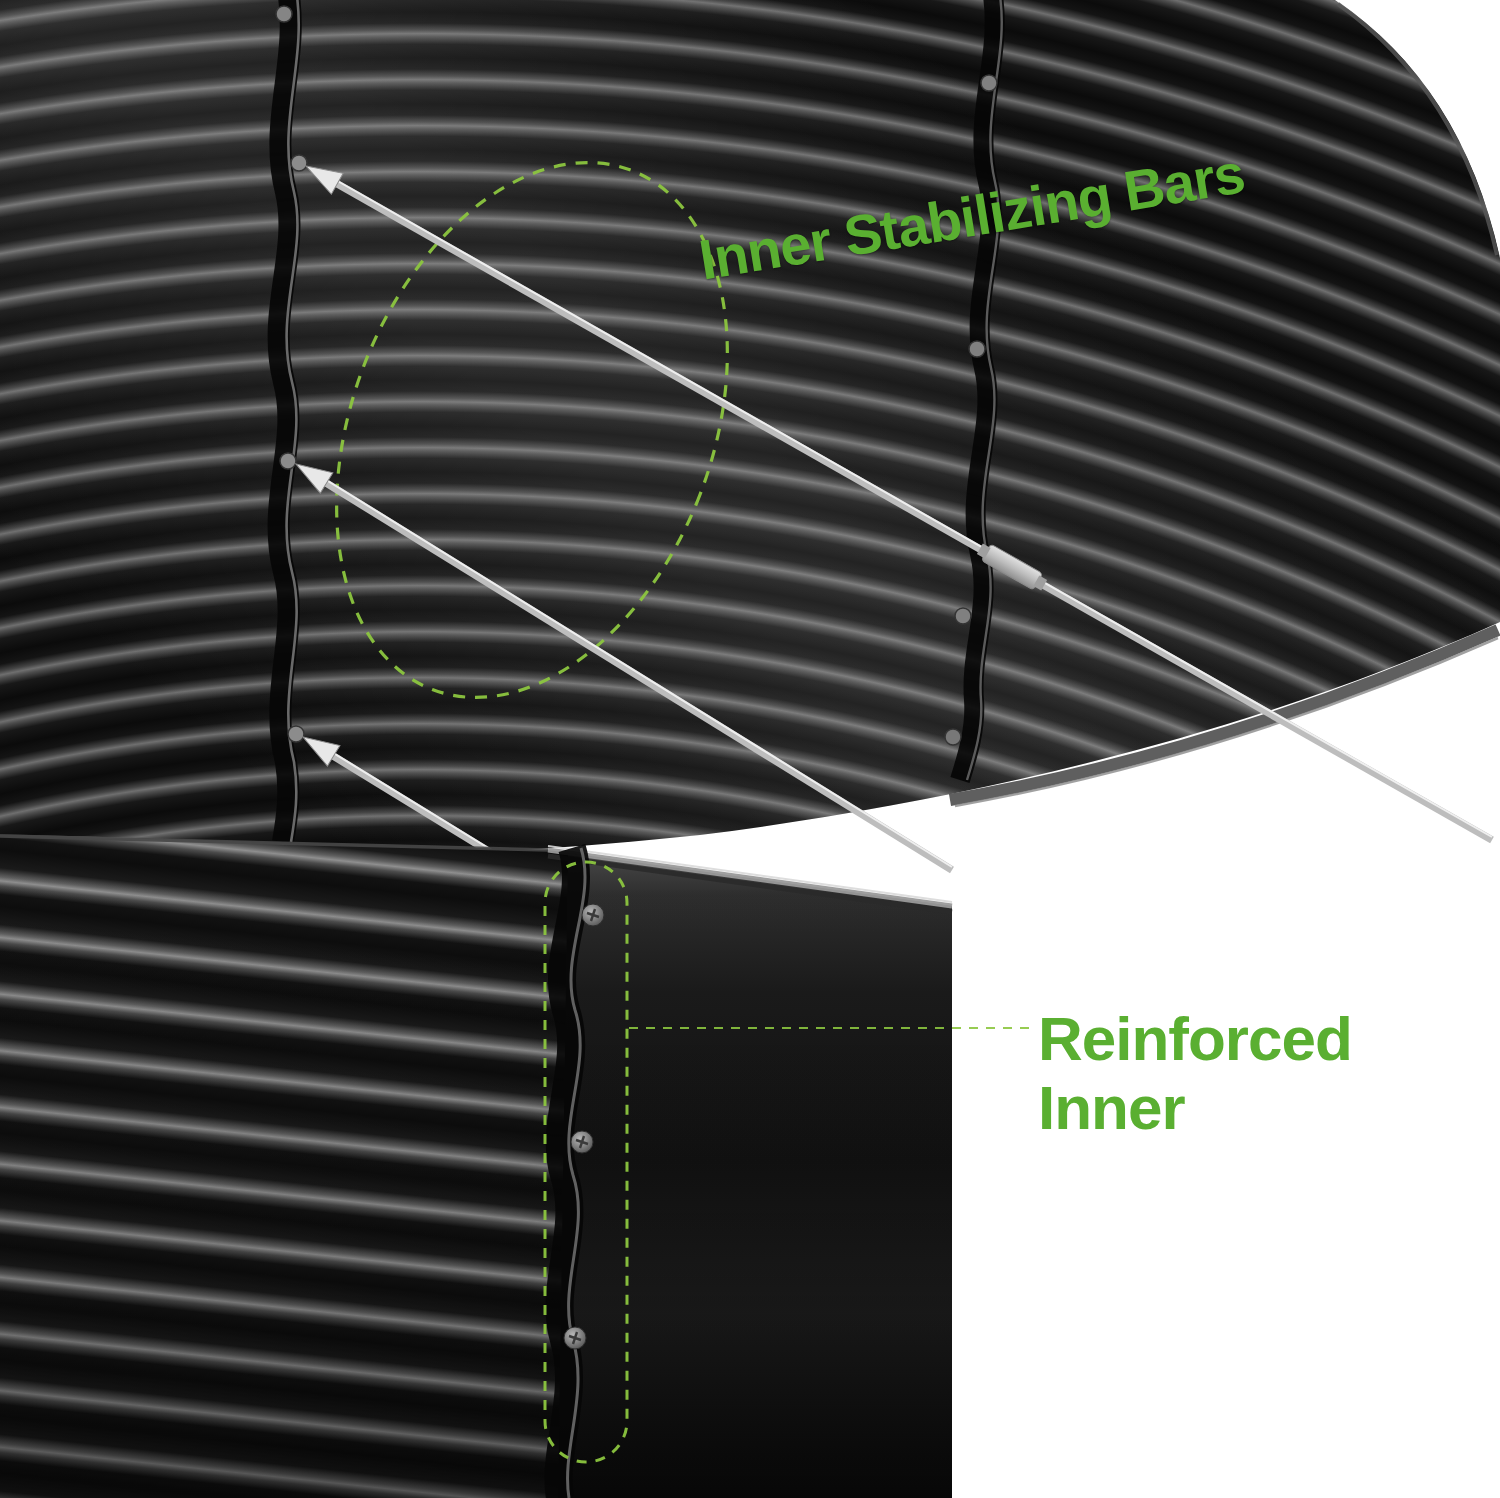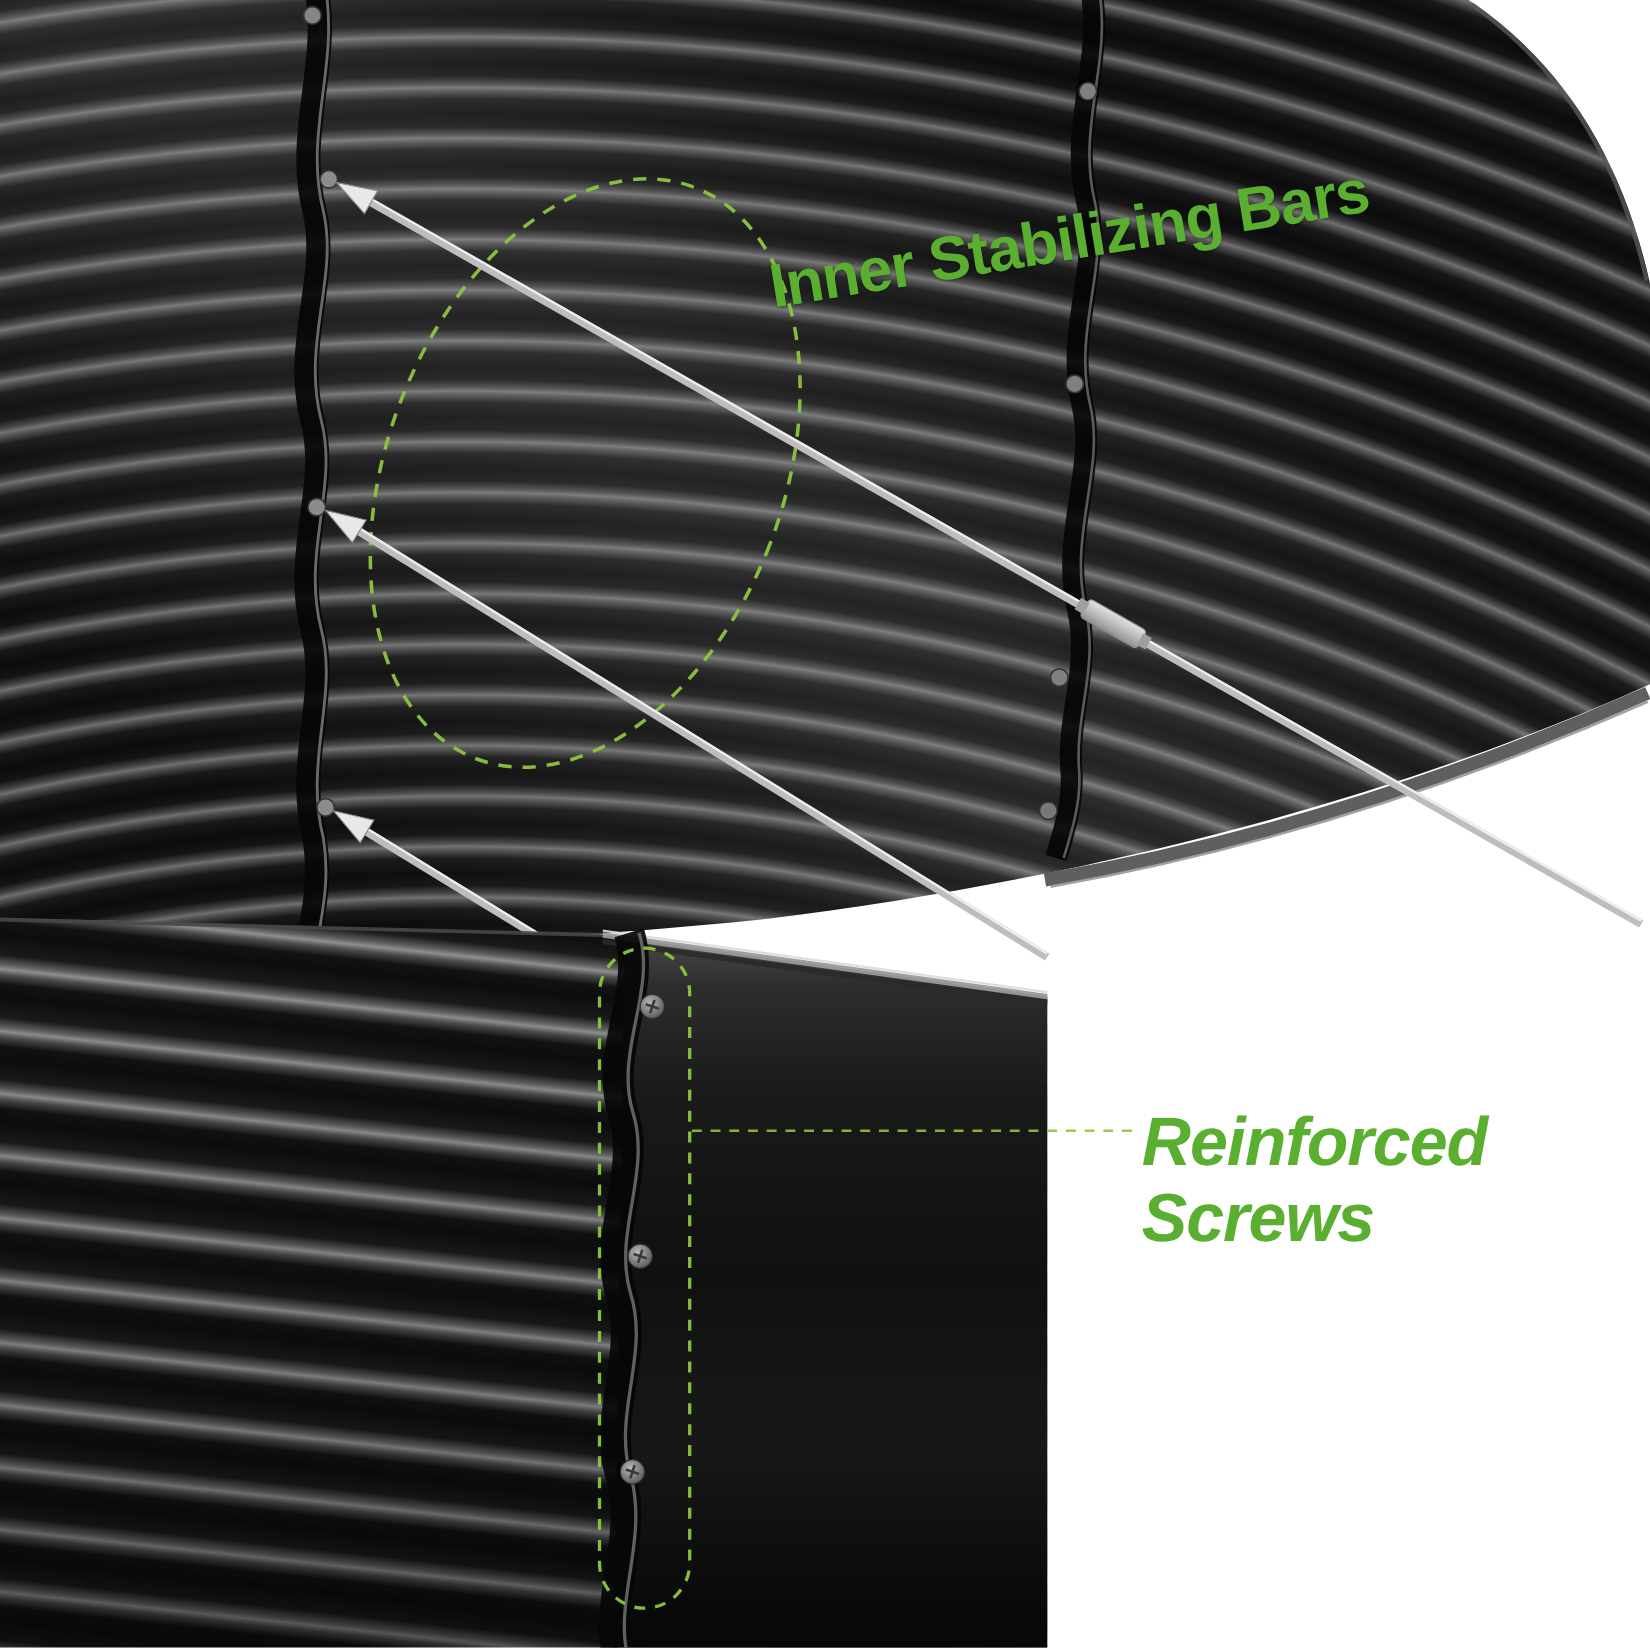--- a/index.html
+++ b/index.html
@@ -24,21 +24,20 @@
     letter-spacing:-1px;
     transform:rotate(-9.2deg);
     transform-origin:left center;
     text-shadow:0 1px 2px rgba(0,0,0,0.35);
   }
   .label-screws{
     left:1038px;top:1004px;
     font-size:62px;
     line-height:1.12;
     letter-spacing:-1px;
-    font-style:italic;
   }
 </style>
 </head>
 <body>
 
 <div class="stage">
 
   <svg class="scene" viewBox="0 0 1500 1498" xmlns="http://www.w3.org/2000/svg">
     <defs>
 
@@ -182,16 +181,16 @@
 
     <rect x="545" y="862" width="82" height="600" rx="41" fill="none" stroke="#8cc63f" stroke-width="3" stroke-dasharray="10 9" opacity="0.95"></rect>
 
     <path d="M629,1028 L1032,1028" fill="none" stroke="#8cc63f" stroke-width="2.2" stroke-dasharray="9 8" opacity="0.9"></path>
   </svg>
 
   <div class="label label-bars">Inner Stabilizing Bars</div>
 
   <div class="label label-screws">
     <div>Reinforced</div>
-    <div>Screws</div>
+    <div>Inner</div>
   </div>
 
 </div>
 
 </body></html>

